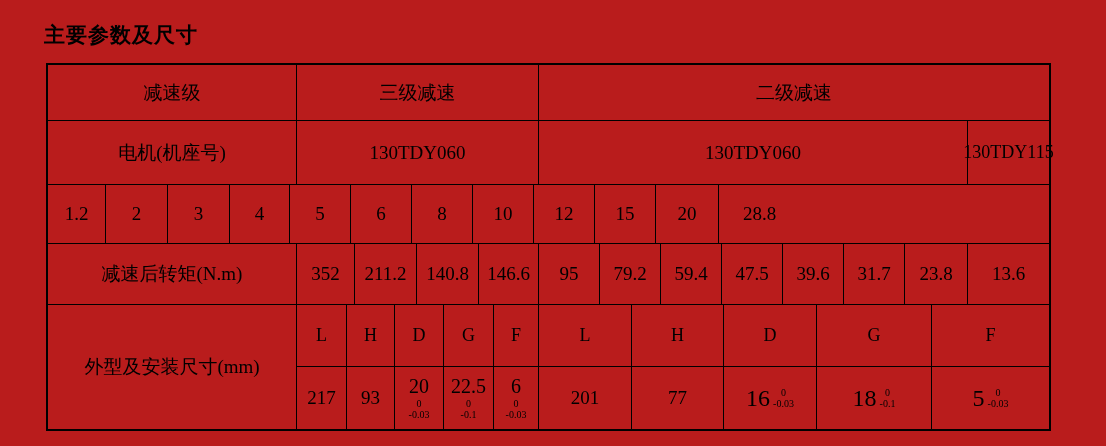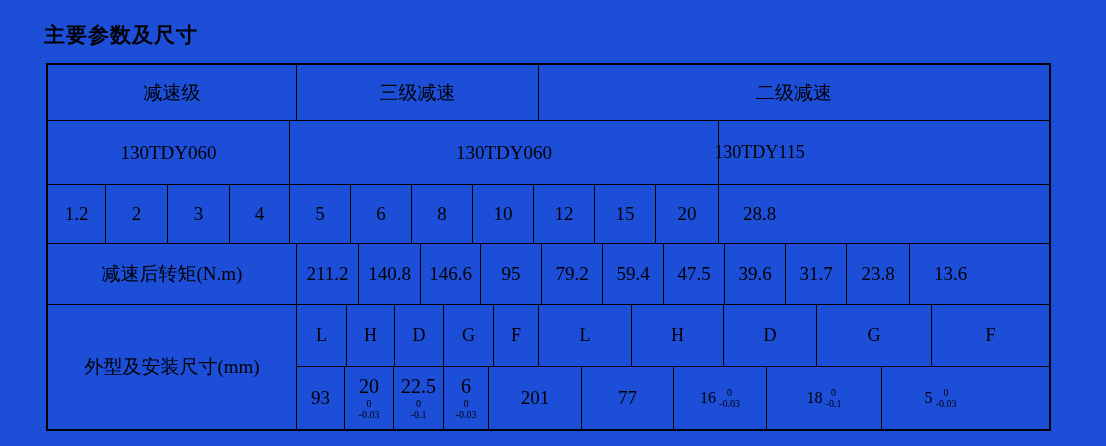--- a/index.html
+++ b/index.html
@@ -1,19 +1,19 @@
 <!DOCTYPE html>
 <html><head>
 <meta charset="utf-8">
 <style>
   html,body{margin:0;padding:0;background:#fff;}
   .page{
     position:relative;
     width:1106px;height:446px;
-    background:#1d4ed8;
+    background:#b91c1c;
     font-family:"Liberation Serif","DejaVu Serif",serif;
     color:#000;
     overflow:hidden;
   }
   .title{
     position:absolute;left:44px;top:21px;
     font-size:21px;font-weight:bold;
     font-family:"DejaVu Sans","Liberation Sans",sans-serif;
     letter-spacing:1px;
   }
@@ -46,38 +46,39 @@
   .dim-letter{font-size:18px;}
   .two-line{display:flex;flex-direction:row;line-height:1.15;font-size:18px;}
   
   .tolstack{
     display:inline-flex;flex-direction:column;align-items:center;
     font-size:10px;line-height:1.15;margin-left:3px;
   }
   .tolcell-v{flex-direction:column;line-height:1;}
   .tolcell-v .num{font-size:20px;line-height:1.05;}
   .tolcell-v .tolstack{margin-left:0;margin-top:1px;}
-  .tolcell-h .num{font-size:16px;}
+  .tolcell-h .num{font-size:24px;}
 </style>
 </head>
 <body>
 
 <div class="page">
 
   <div class="title">主要参数及尺寸</div>
 
   <div class="spec-table">
 
     <div class="trow h56">
       <div class="cell w249">减速级</div>
       <div class="cell w242">三级减速</div>
       <div class="cell w510">二级减速</div>
     </div>
 
     <div class="trow h64">
+      <div class="cell w249">电机(机座号)</div>
       <div class="cell w242">130TDY060</div>
       <div class="cell w429">130TDY060</div>
       <div class="cell w81">
         <span class="two-line">
           <span>130TDY</span>
           <span>115</span>
         </span>
       </div>
     </div>
 
@@ -91,20 +92,21 @@
       <div class="cell w61">8</div>
       <div class="cell w61">10</div>
       <div class="cell w61">12</div>
       <div class="cell w61">15</div>
       <div class="cell w63">20</div>
       <div class="cell w81">28.8</div>
     </div>
 
     <div class="trow h61">
       <div class="cell w249">减速后转矩(N.m)</div>
+      <div class="cell w58">352</div>
       <div class="cell w62">211.2</div>
       <div class="cell w62">140.8</div>
       <div class="cell w60">146.6</div>
       <div class="cell w61">95</div>
       <div class="cell w61">79.2</div>
       <div class="cell w61">59.4</div>
       <div class="cell w61">47.5</div>
       <div class="cell w61">39.6</div>
       <div class="cell w61">31.7</div>
       <div class="cell w63">23.8</div>
@@ -122,20 +124,23 @@
           <div class="cell w50 dim-letter">G</div>
           <div class="cell w45 dim-letter">F</div>
           <div class="cell w93 dim-letter">L</div>
           <div class="cell w92 dim-letter">H</div>
           <div class="cell w93 dim-letter">D</div>
           <div class="cell w115 dim-letter">G</div>
           <div class="cell w117 dim-letter">F</div>
         </div>
 
         <div class="trow h62">
+          <div class="cell w50">
+            <span class="num">217</span>
+          </div>
           <div class="cell w48">
             <span class="num">93</span>
           </div>
           <div class="cell w49 tolcell-v">
             <span class="num">20</span>
             <span class="tolstack">
               <span>0</span>
               <span>-0.03</span>
             </span>
           </div>

